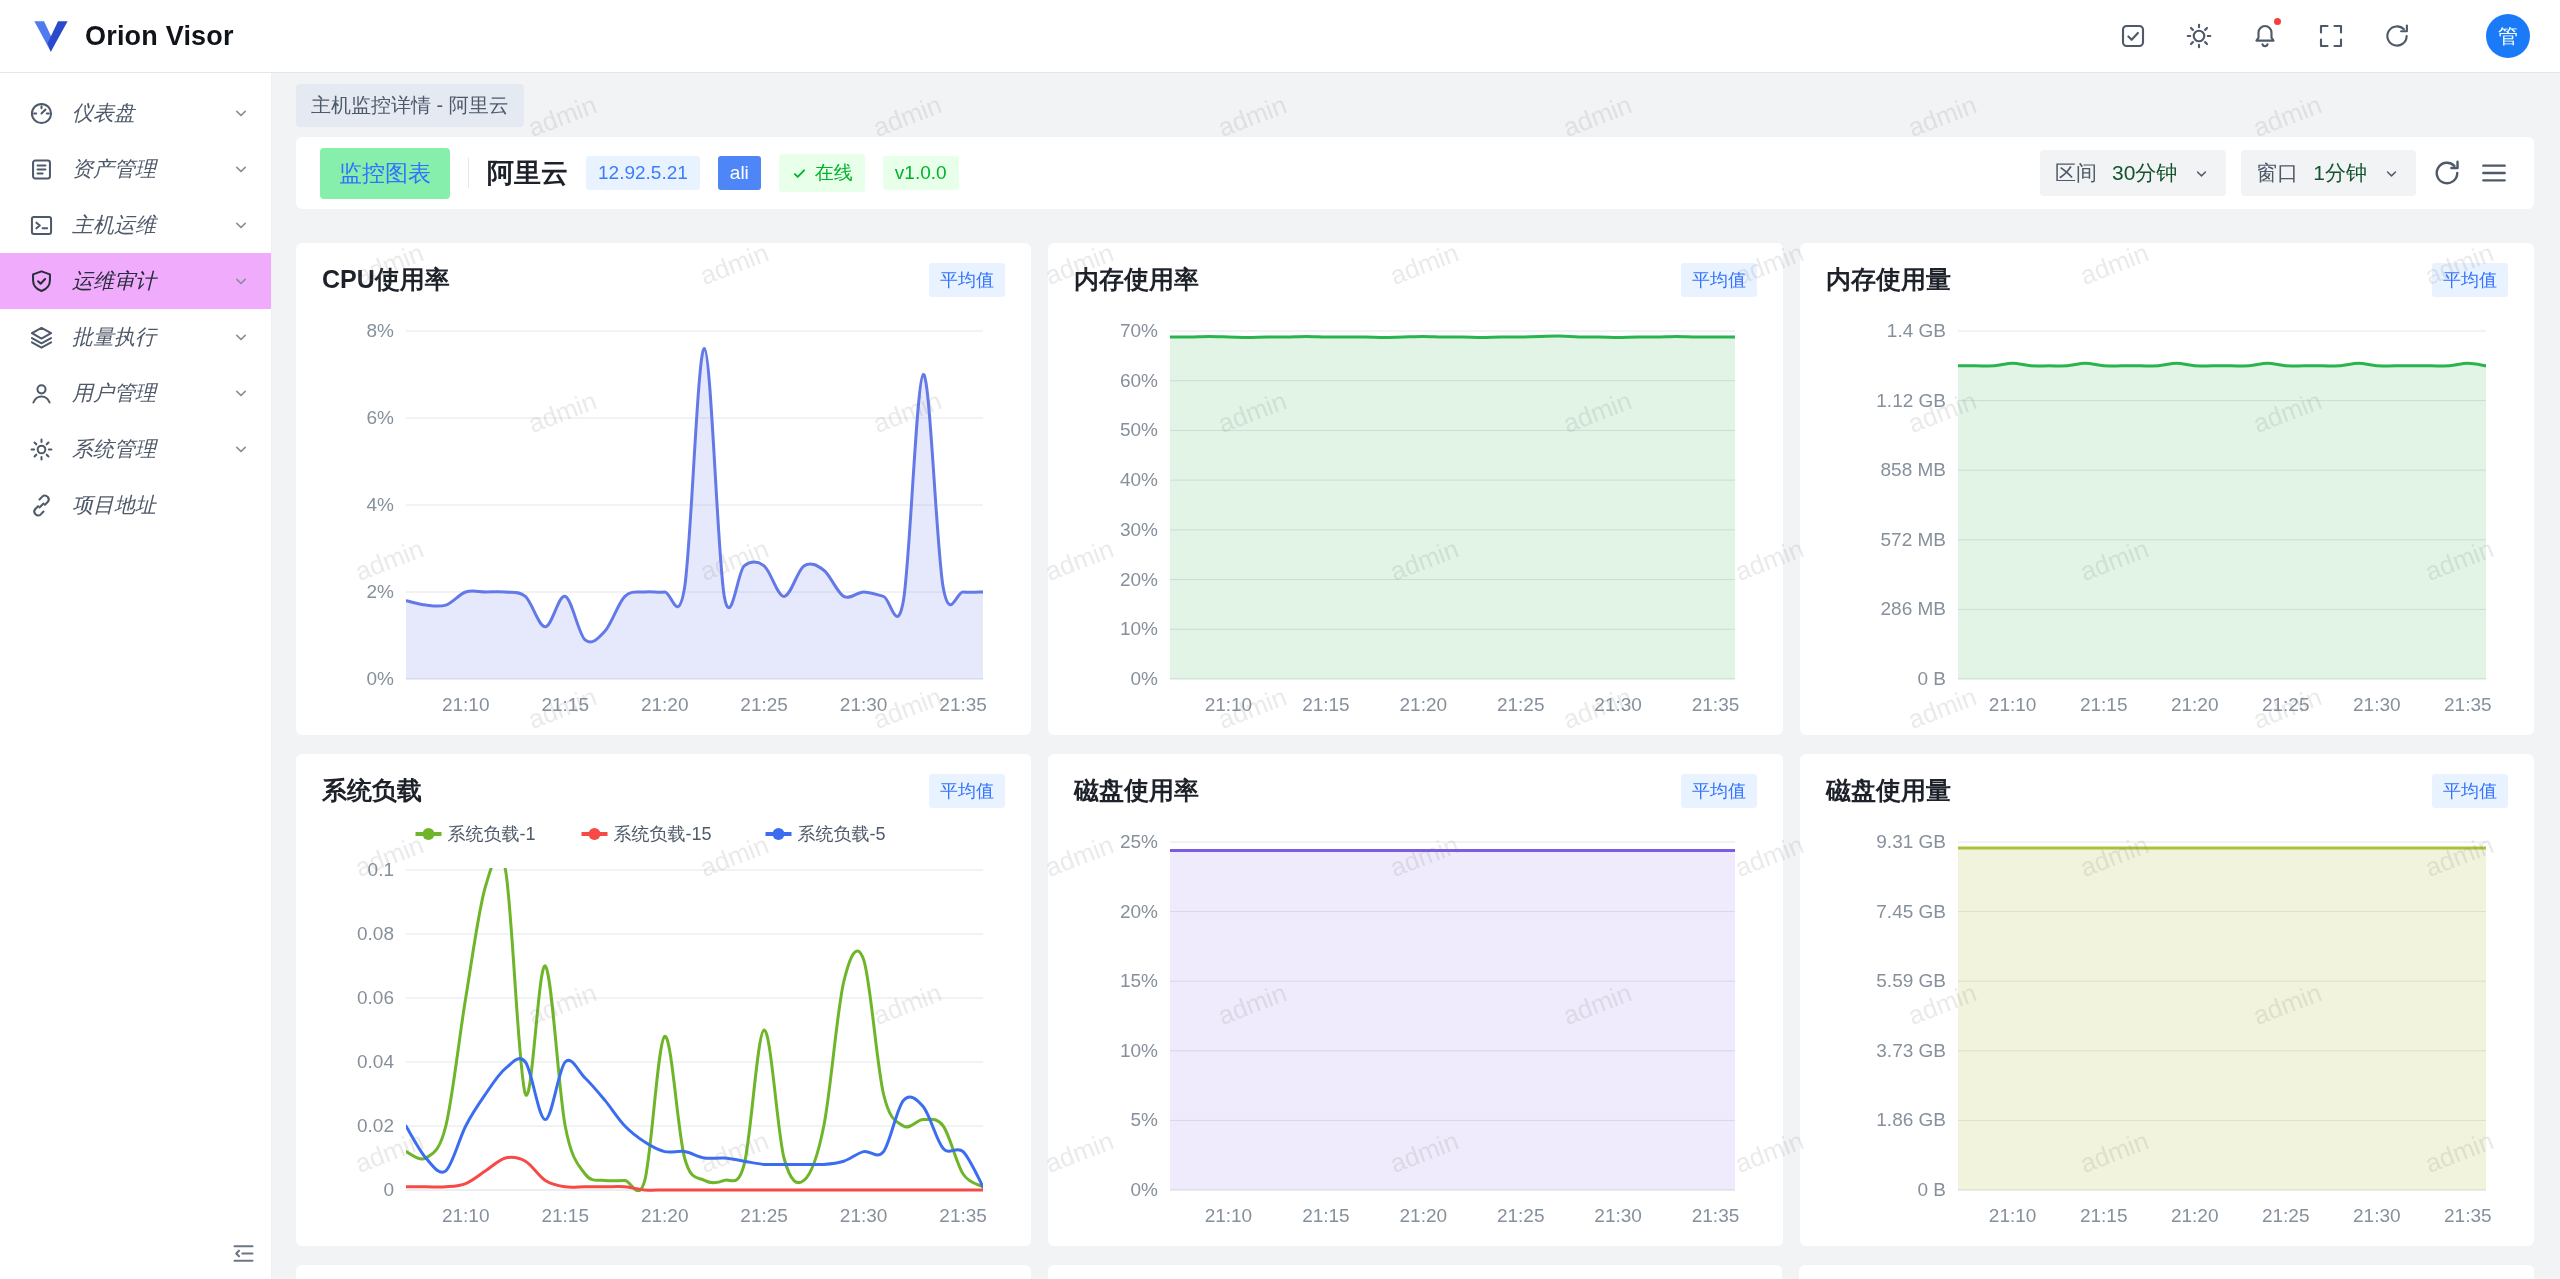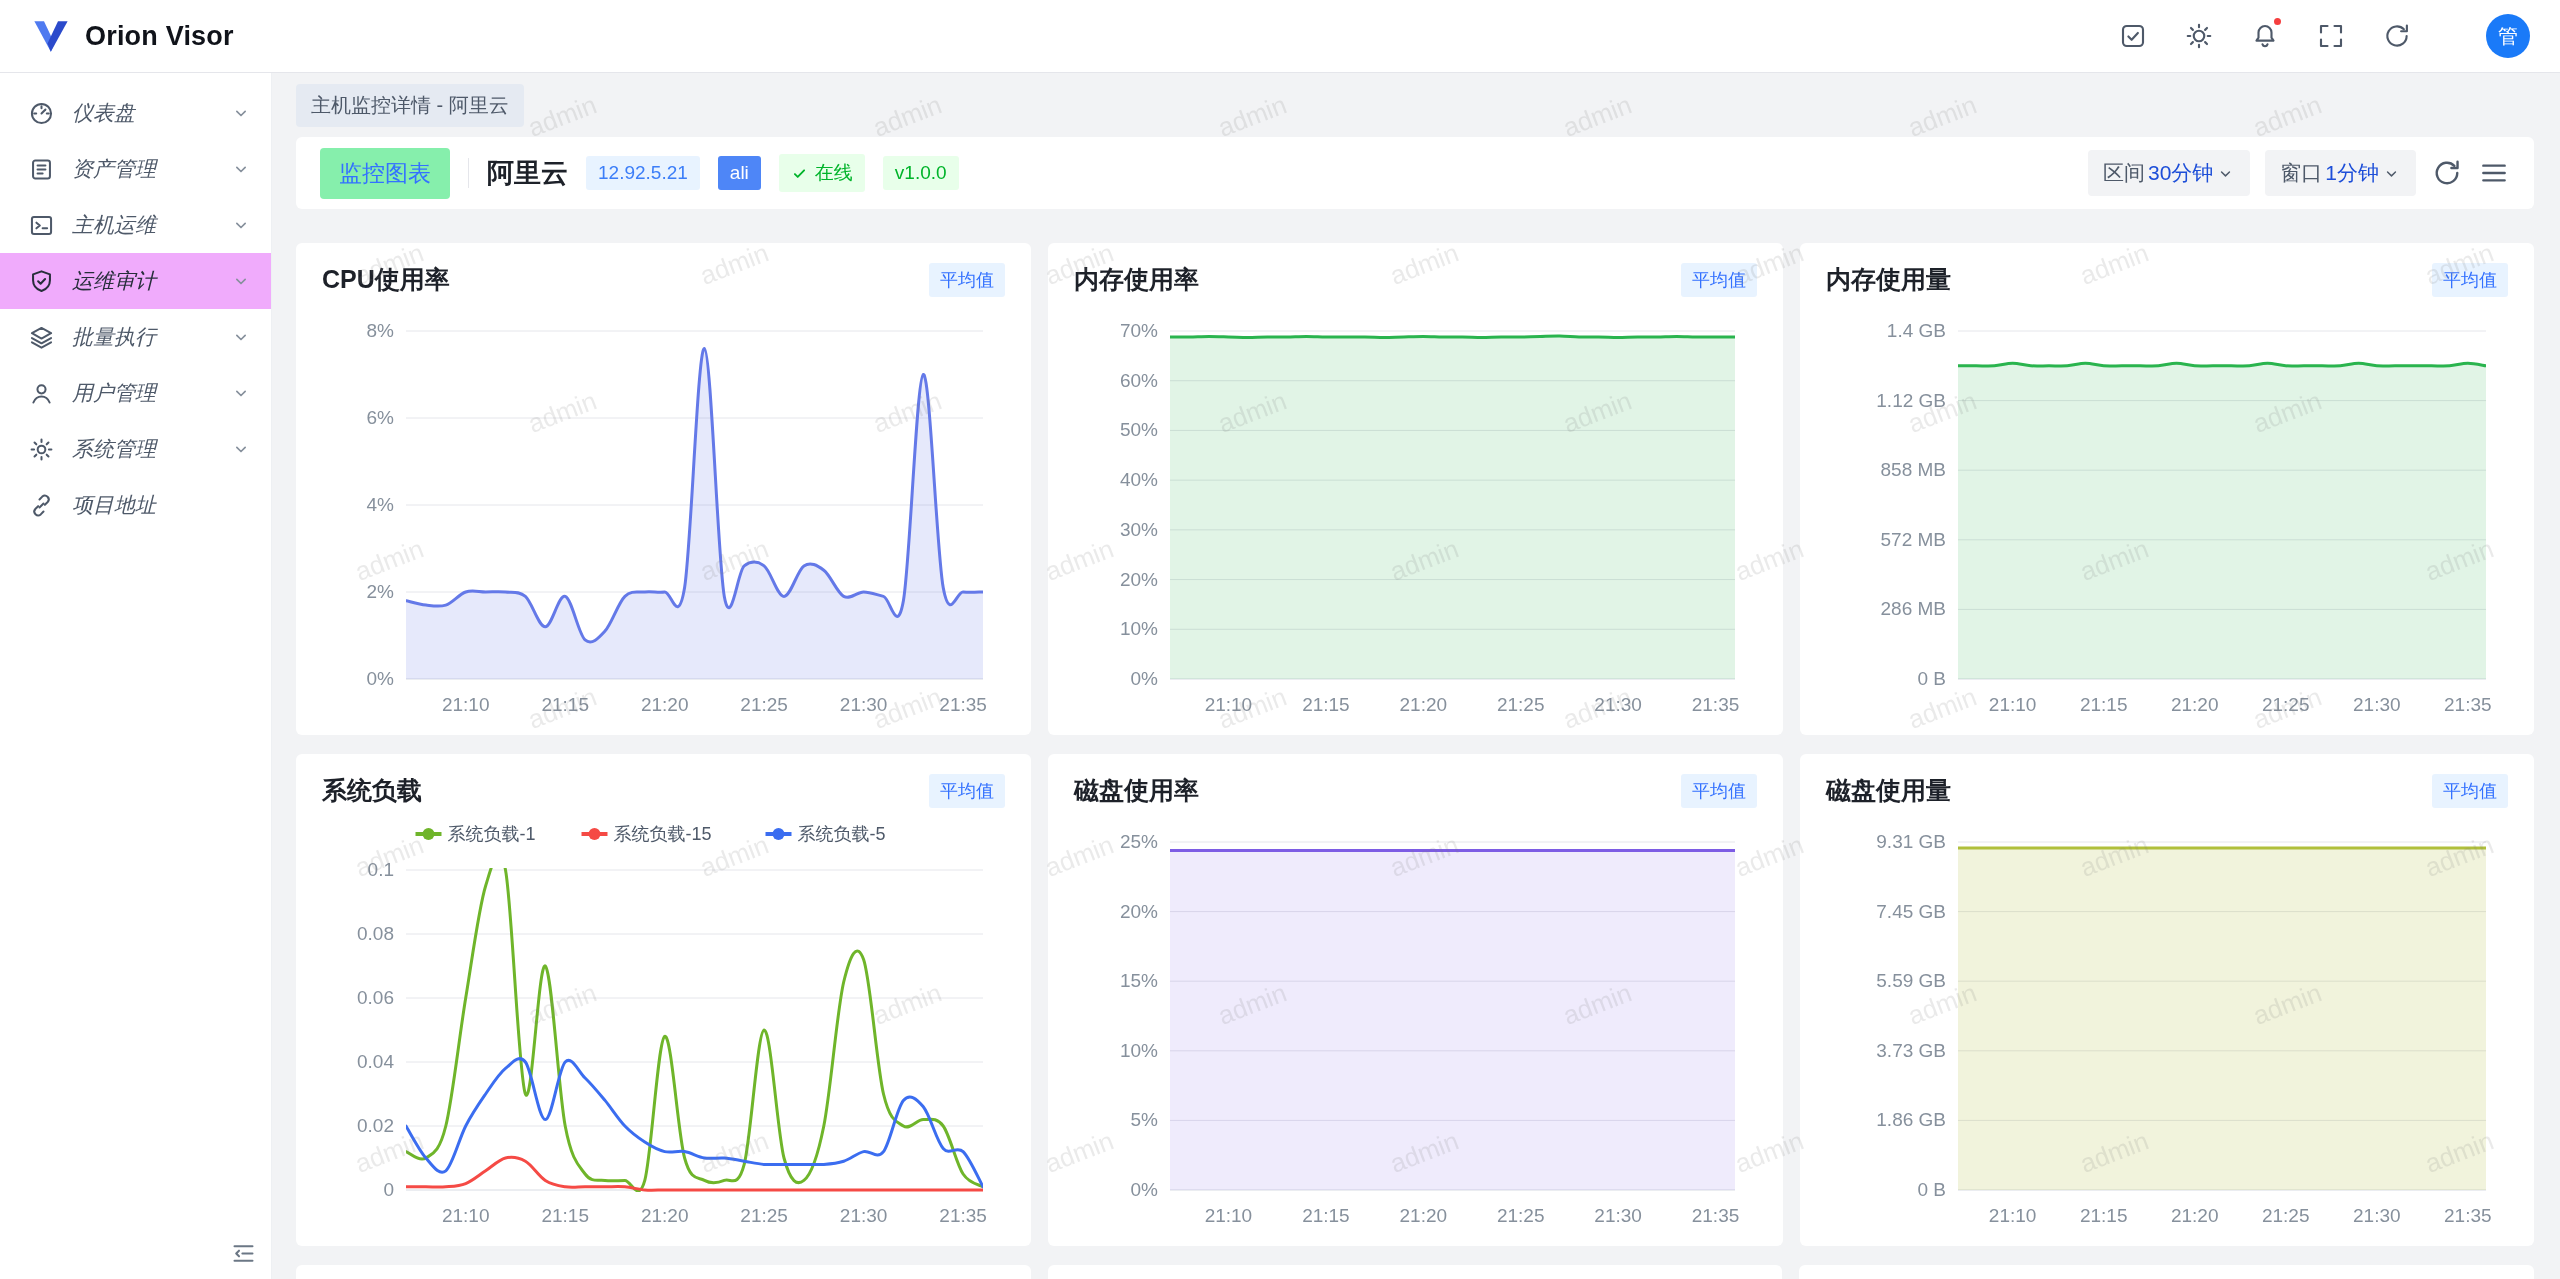--- a/index.html
+++ b/index.html
@@ -54,23 +54,23 @@
   .host-name{font-size:27px;font-weight:700;color:#1d2129;white-space:nowrap;}
   .chip{font-size:19px;padding:6px 12px;border-radius:3px;display:flex;align-items:center;gap:7px;white-space:nowrap;}
   .chip-ip{background:var(--accent-bg,#e8f3ff);color:#3c7ef8;}
   .chip-tag{background:#4e86f7;color:#fff;}
   .chip-online{background:var(--green-bg,#e8ffea);color:var(--green,#00b42a);}
   .chip-online .chk{width:17px;height:17px;display:block;}
   .chip-online .chk svg{width:100%;height:100%;}
   .chip-version{background:var(--green-bg,#e8ffea);color:var(--green,#00b42a);}
   .header-right{margin-left:auto;display:flex;align-items:center;gap:15px;}
   .select{background:#f2f3f5;border-radius:4px;height:46px;display:flex;align-items:center;
-    padding:0 15px;gap:3px;font-size:21px;cursor:pointer;}
+    padding:0 15px;gap:15px;font-size:21px;cursor:pointer;}
   .select .lbl{color:#4e5969;}
-  .select .val{color:#1d4ed8;}
+  .select .val{color:#14532d;}
   .select .chev{width:19px;height:19px;color:#4e5969;display:block;}
   .select .chev svg{width:100%;height:100%;}
   .icon-btn{width:32px;height:32px;color:#4e5969;cursor:pointer;}
   .icon-btn svg{width:100%;height:100%;}
 
   .grid{display:grid;grid-template-columns:1fr 1fr 1fr;gap:17px;}
   .grid+.grid{margin-top:19px;}
   .card{background:#fff;border-radius:6px;height:492px;padding:20px 26px 12px;display:flex;flex-direction:column;}
   .card-head{display:flex;align-items:flex-start;justify-content:space-between;height:44px;}
   .card-title{font-size:25px;font-weight:700;color:#1d2129;}

